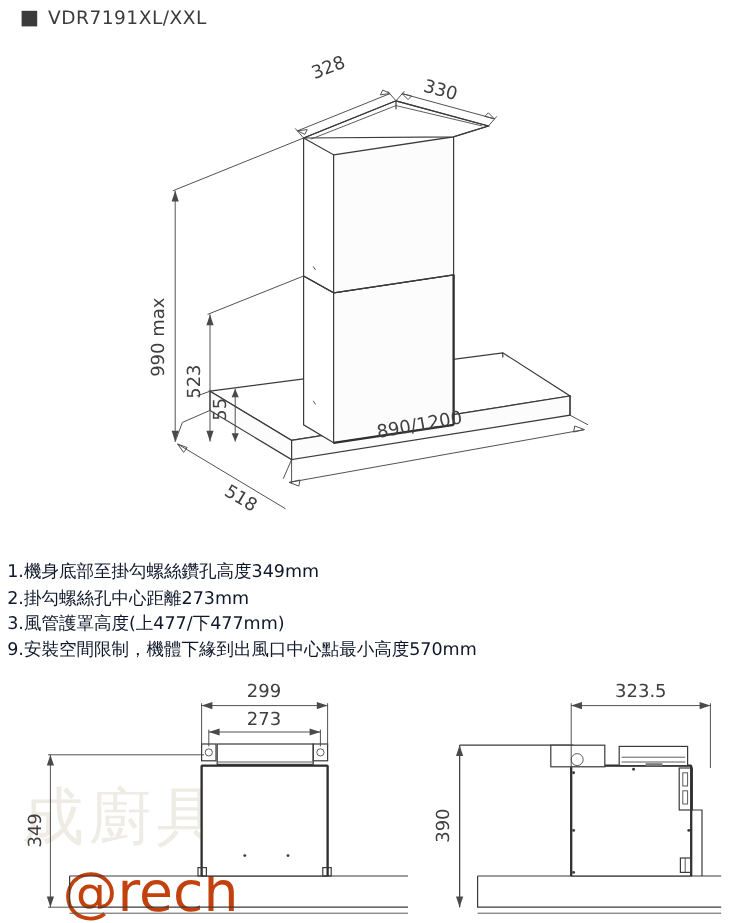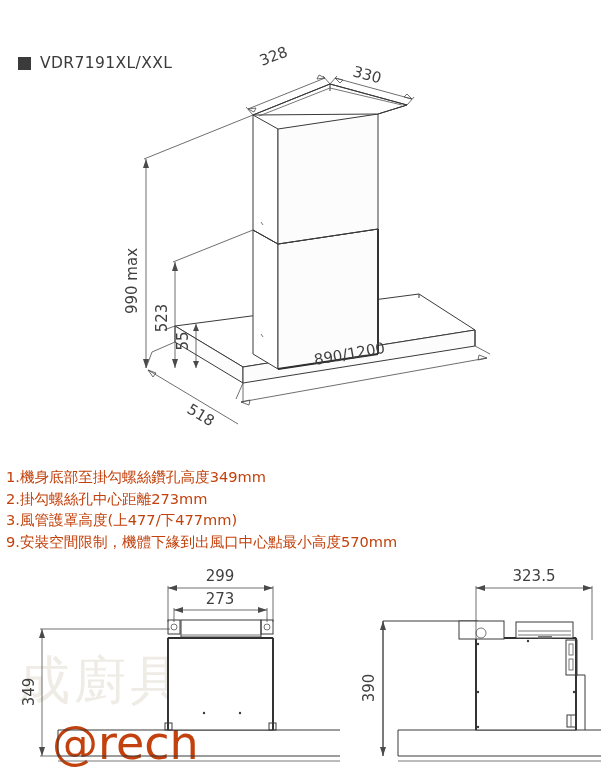--- a/index.html
+++ b/index.html
@@ -3,38 +3,38 @@
 <meta charset="utf-8">
 <style>
   html,body{margin:0;padding:0;background:#ffffff;}
   body{
     width:608px;height:769px;position:relative;overflow:hidden;
     font-family:"DejaVu Sans","Liberation Sans",sans-serif;
     color:#3a3a3a;
   }
   .abs{position:absolute;}
   
-  #header{left:18px;top:6px;display:flex;align-items:center;gap:9px;margin-top:48px;}
+  #header{left:18px;top:6px;display:flex;align-items:center;gap:9px;}
   #header .sq{width:13px;height:13px;background:#3b3b3b;display:block;}
   #header .ttl{font-size:15.5px;letter-spacing:.4px;color:#3b3b3b;white-space:nowrap;}
   
   svg{display:block;overflow:visible;}
   .ln{stroke:#3a3a3a;stroke-width:1;fill:none;}
   .ln-thin{stroke:#555;stroke-width:.8;fill:none;}
   .ln-dim{stroke:#4a4a4a;stroke-width:.8;fill:none;}
   .ln-thick{stroke:#2f2f2f;stroke-width:1.9;fill:none;}
   .face{fill:#ffffff;stroke:#3a3a3a;stroke-width:1;}
   .face2{fill:#fcfcfc;stroke:#3a3a3a;stroke-width:1;}
   
   .dtxt{font-family:"DejaVu Sans","Liberation Sans",sans-serif;font-size:15px;fill:#3f3f3f;}
   
   #notes{left:6px;top:466px;width:600px;}
   #notes .note{
     font-family:"DejaVu Sans","Liberation Sans",sans-serif;
-    font-size:14.6px;line-height:21.5px;color:#c2410c;white-space:nowrap;
+    font-size:14.6px;line-height:21.5px;color:#0f172a;white-space:nowrap;
   }
   
   .wm{position:absolute;color:#efece6;font-size:52px;font-family:"DejaVu Serif","Liberation Serif",serif;
       user-select:none;pointer-events:none;white-space:nowrap;}
   #wm1{left:18px;top:646px;letter-spacing:4px;}
   #wm2{left:52px;top:716px;font-size:46px;font-family:"DejaVu Sans","Liberation Sans",sans-serif;color:#c2410c;}
 </style>
 </head>
 <body>
 

